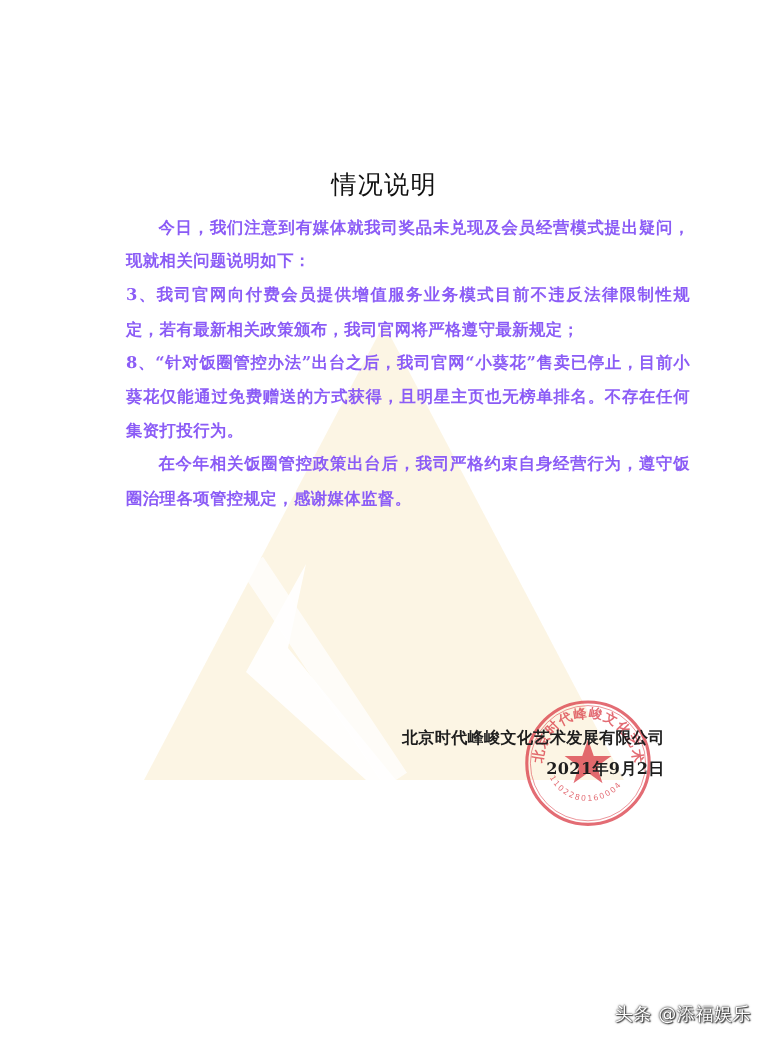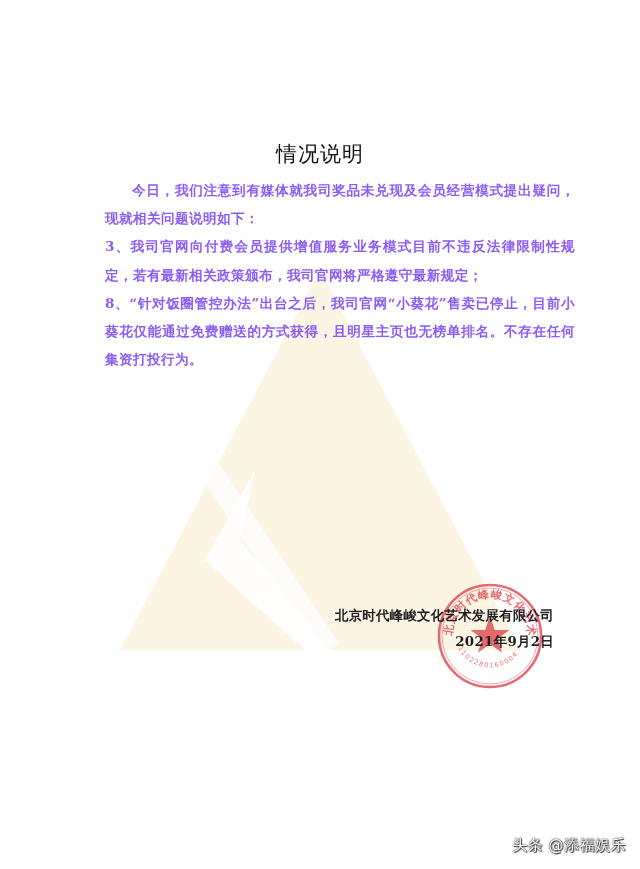--- a/index.html
+++ b/index.html
@@ -48,20 +48,21 @@
     <line x1="210" y1="470" x2="330" y2="650" stroke="#ffffff" stroke-width="22" opacity="0.75"></line>
   </svg>
 
 
   <div class="doc-title">情况说明</div>
 
   <div class="body">
     <p class="para indent">今日，我们注意到有媒体就我司奖品未兑现及会员经营模式提出疑问，现就相关问题说明如下：</p>
     <p class="para">3、我司官网向付费会员提供增值服务业务模式目前不违反法律限制性规定，若有最新相关政策颁布，我司官网将严格遵守最新规定；</p>
     <p class="para">8、“针对饭圈管控办法”出台之后，我司官网“小葵花”售卖已停止，目前小葵花仅能通过免费赠送的方式获得，且明星主页也无榜单排名。不存在任何集资打投行为。</p>
+    <p class="para indent">在今年相关饭圈管控政策出台后，我司严格约束自身经营行为，遵守饭圈治理各项管控规定，感谢媒体监督。</p>
   </div>
 
   <svg class="stamp" viewBox="0 0 108 108" width="108" height="108">
     <defs>
       <path id="sealArcTop" d="M 16,54 A 38,38 0 1 1 92,54"></path>
       <path id="sealArcBottom" d="M 22,66 A 36,36 0 0 0 86,66"></path>
     </defs>
     <circle cx="54" cy="54" r="51" fill="none" stroke="#D9343F" stroke-width="2.6"></circle>
     <circle cx="54" cy="54" r="48" fill="none" stroke="#D9343F" stroke-width="0.6"></circle>
     <text font-family="DejaVu Serif, serif" font-size="11" font-weight="bold" fill="#D9343F" letter-spacing="1">

